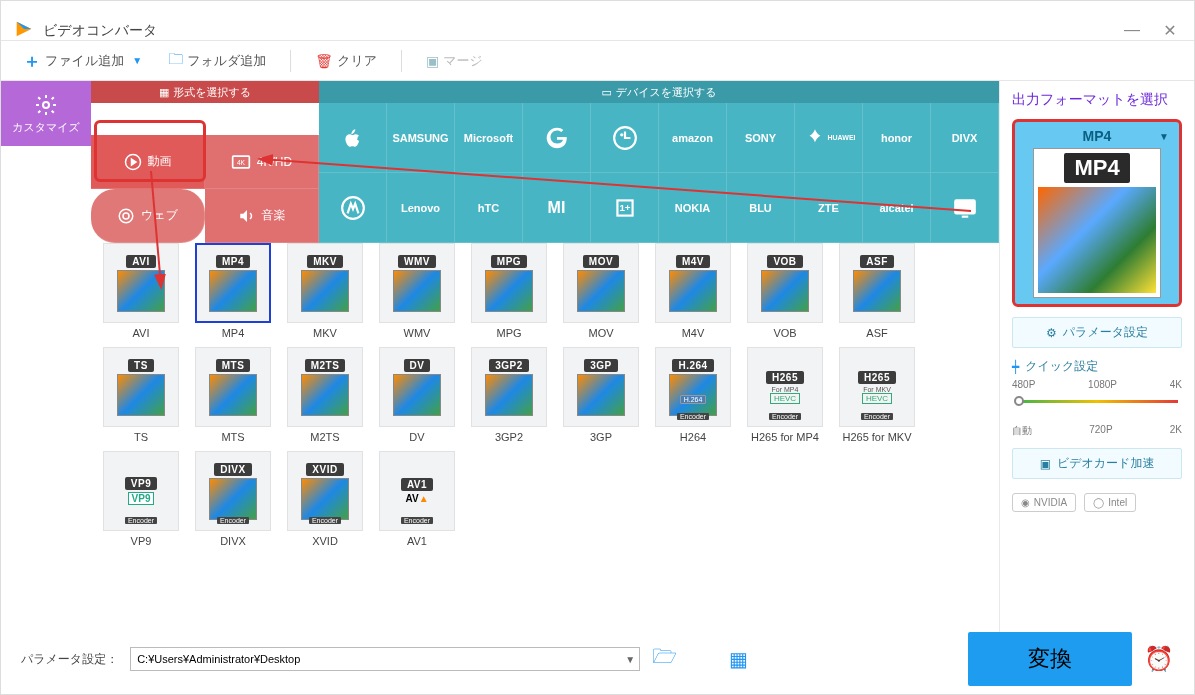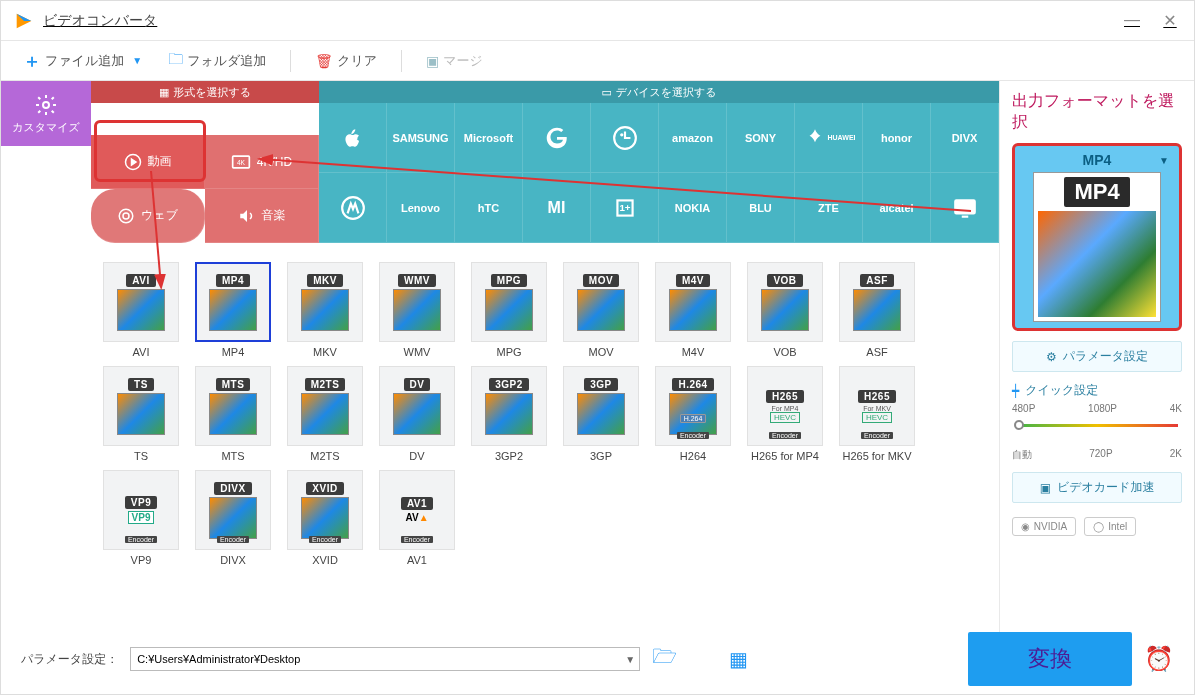--- a/index.html
+++ b/index.html
@@ -1,17 +1,17 @@
 <!DOCTYPE html>
 <html><head>
 <meta charset="utf-8">
 <style>
 *{box-sizing:border-box;margin:0;padding:0;font-family:"Segoe UI","Meiryo UI",Meiryo,sans-serif;}
 body{background:#fff;width:1195px;height:695px;overflow:hidden;position:relative;border:1px solid #ddd;}
-.titlebar{height:40px;display:flex;align-items:center;padding:0 12px;border-bottom:1px solid #e6e6e6;text-decoration:underline;}
+.titlebar{height:40px;display:flex;align-items:flex-end;padding:0 12px;border-bottom:1px solid #e6e6e6;}
 .app-logo{width:22px;height:22px;margin-right:8px;position:relative;}
 .app-logo svg{width:22px;height:22px;}
 .app-title{font-size:14px;color:#444;}
 .titlebar .win-controls{margin-left:auto;display:flex;gap:14px;color:#888;font-size:16px;}
 .win-controls span{width:24px;text-align:center;cursor:pointer;}
 .toolbar{height:40px;display:flex;align-items:center;padding:0 14px;gap:10px;border-bottom:1px solid #e6e6e6;}
 .tb-item{display:flex;align-items:center;gap:4px;font-size:13px;color:#555;padding:4px 8px;cursor:pointer;}
 .tb-sep{width:1px;height:22px;background:#ddd;margin:0 6px;}
 .icon{display:inline-flex;align-items:center;justify-content:center;}
 .plus-icon{color:#2196F3;font-weight:bold;font-size:18px;}
@@ -33,53 +33,53 @@
 .mode-col{width:114px;height:108px;display:flex;flex-direction:column;margin-top:32px;}
 .mode-cell{flex:1;display:flex;align-items:center;justify-content:center;gap:6px;color:#fff;font-size:12px;cursor:pointer;border-right:1px solid rgba(255,255,255,0.15);border-bottom:1px solid rgba(255,255,255,0.15);}
 .mode-video{background:#e05a5a;}
 .mode-4k{background:#e07070;}
 .mode-web{background:#e07878;border-radius:24px;}
 .mode-audio{background:#e07070;}
 .brand-strip{flex:1;display:flex;flex-direction:column;}
 .brand-row{flex:1;display:flex;}
 .brand-cell{flex:1;display:flex;align-items:center;justify-content:center;color:#fff;font-size:11px;font-weight:bold;background:#48b5c4;border-right:1px solid rgba(255,255,255,0.15);border-bottom:1px solid rgba(255,255,255,0.15);cursor:pointer;padding:2px;text-align:center;}
 .brand-cell svg{width:26px;height:26px;fill:#fff;}
-.formats-area{padding:19px 10px;overflow:auto;}
+.formats-area{padding:0 10px;overflow:auto;}
 .fmt-grid{display:flex;flex-wrap:wrap;gap:8px 12px;}
 .fmt-item{width:80px;display:flex;flex-direction:column;align-items:center;gap:4px;cursor:pointer;}
 .fmt-thumb{width:76px;height:80px;background:#f2f3f4;border:1px solid #e1e1e1;display:flex;flex-direction:column;align-items:center;justify-content:center;position:relative;padding:4px;}
 .fmt-item.selected .fmt-thumb{border:2px solid #1e3fd8;}
 .fmt-badge{background:#3c3c3c;color:#fff;font-size:10px;font-weight:bold;padding:1px 6px;border-radius:2px;margin-bottom:2px;letter-spacing:0.5px;}
 .fmt-pic{width:48px;height:42px;background:linear-gradient(135deg,#ff8c00,#1e88e5,#43a047);border:1px solid #888;position:relative;}
 .fmt-label{font-size:11px;color:#444;text-align:center;}
 .sub-badge{font-size:7px;background:#444;color:#fff;padding:0 3px;position:absolute;bottom:6px;border-radius:1px;}
 .sub-badge.light{background:#e8e8e8;color:#333;border:1px solid #999;}
 .right-panel{width:195px;border-left:1px solid #e9e9e9;padding:10px 12px;display:flex;flex-direction:column;gap:10px;}
-.rp-title{font-size:16px;color:#be185d;}
+.rp-title{font-size:14px;color:#6d28d9;}
 .rp-preview{border:3px solid #d33;border-radius:6px;padding:6px;background:#67c8f2;display:flex;flex-direction:column;align-items:center;}
 .rp-preview-head{width:100%;display:flex;align-items:center;justify-content:center;position:relative;color:#0b5f83;font-size:14px;font-weight:bold;margin-bottom:4px;}
 .rp-preview-head .tri{position:absolute;right:4px;color:#0b5f83;font-size:10px;}
 .rp-preview-img{width:128px;height:150px;background:#fff;border:1px solid #999;display:flex;flex-direction:column;align-items:center;justify-content:flex-start;padding:4px;}
 .rp-preview-img .big-badge{background:#2a2a2a;color:#fff;font-weight:bold;font-size:22px;padding:2px 10px;border-radius:2px;}
 .rp-preview-img .big-pic{flex:1;width:100%;margin-top:4px;background:linear-gradient(135deg,#ff6600 0%,#5aa9ff 40%,#2e7d32 70%,#ffe135 100%);}
 .rp-btn{border:1px solid #cde7ef;background:#f2fbff;color:#2a7fa0;font-size:12px;padding:6px;display:flex;align-items:center;justify-content:center;gap:6px;cursor:pointer;border-radius:2px;}
 .rp-section-title{color:#2a7fa0;font-size:12px;display:flex;align-items:center;gap:6px;}
 .rp-slider{height:34px;position:relative;}
 .rp-slider .track{position:absolute;top:10px;left:4px;right:4px;height:3px;background:linear-gradient(to right,#3bb44a 0%,#f0c000 50%,#e53935 100%);}
 .rp-slider .handle{position:absolute;top:6px;left:2px;width:10px;height:10px;border:2px solid #888;background:#fff;border-radius:50%;}
 .rp-ticks{display:flex;justify-content:space-between;font-size:10px;color:#777;margin-top:-6px;}
 .rp-ticks2{display:flex;justify-content:space-between;font-size:10px;color:#777;}
 .rp-gpu{display:flex;gap:8px;margin-top:4px;}
 .rp-gpu .chip{border:1px solid #ccc;border-radius:3px;padding:3px 8px;font-size:10px;color:#888;display:flex;align-items:center;gap:4px;}
 .bottombar{position:absolute;bottom:10px;left:20px;right:20px;height:50px;display:flex;align-items:center;gap:12px;}
 .out-label{font-size:12px;color:#444;}
 .out-path{flex:0 0 510px;height:24px;border:1px solid #bbb;font-size:11px;padding:2px 6px;display:flex;align-items:center;position:relative;}
 .out-path .dd{position:absolute;right:4px;color:#666;font-size:10px;}
 .bb-icon{color:#2196F3;font-size:20px;cursor:pointer;}
-.convert-btn{margin-left:auto;background:#1e9df0;color:#4c1d95;font-size:22px;padding:12px 60px;cursor:pointer;border-radius:2px;}
+.convert-btn{margin-left:auto;background:#1e9df0;color:#000000;font-size:22px;padding:12px 60px;cursor:pointer;border-radius:2px;}
 .annot-box{position:absolute;border:3px solid #d33;border-radius:6px;pointer-events:none;z-index:50;}
 .annot-arrow{position:absolute;pointer-events:none;z-index:51;}
 </style>
 </head>
 <body>
 
 <div class="titlebar">
   <span class="app-logo">
     <svg viewBox="0 0 24 24">
         <path d="M4 4 L20 12 L4 20 Z" fill="#ff9800"></path>

